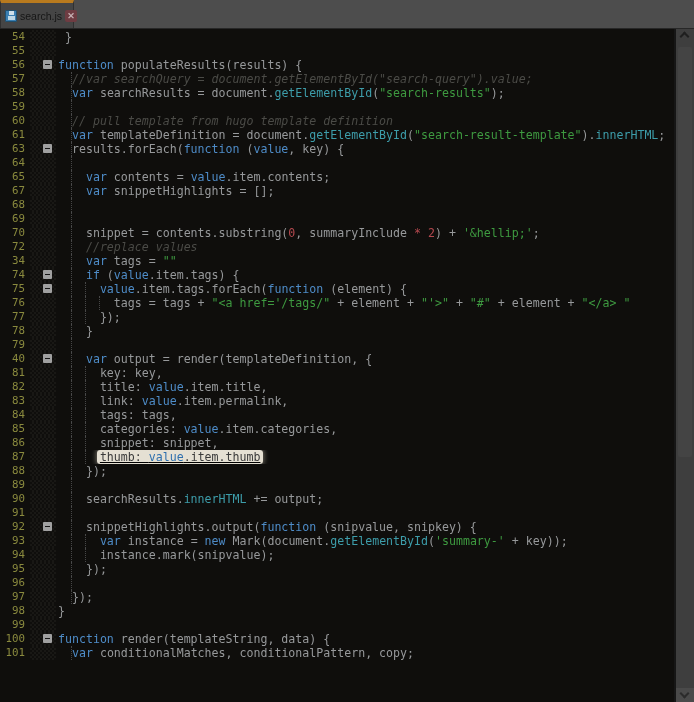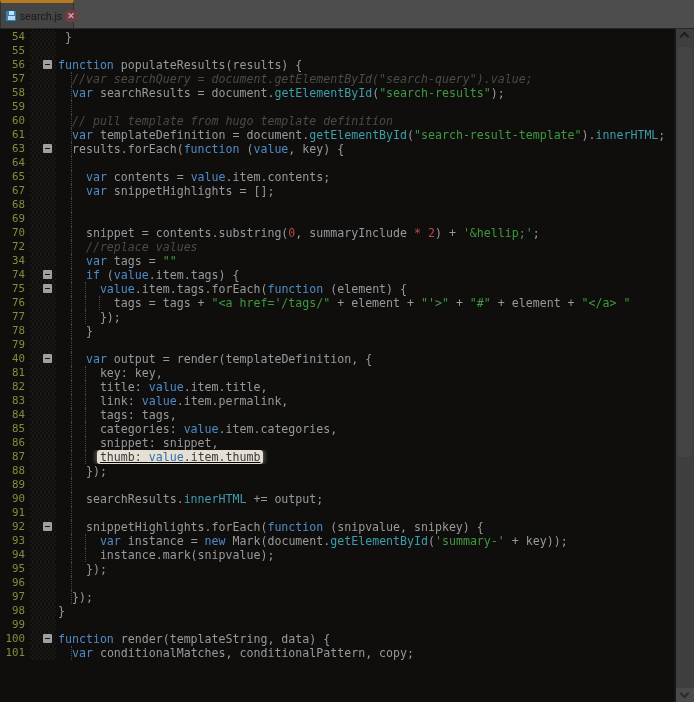--- a/index.html
+++ b/index.html
@@ -94,21 +94,21 @@
     <div class="row"><div class="ln">82</div><div class="fold"></div><div class="code"><span class="g" style="left: 15px;"></span><span class="g" style="left: 29px;"></span><span class="seg-d">      title: </span><span class="seg-k">value</span><span class="seg-d">.item.title,</span></div></div>
     <div class="row"><div class="ln">83</div><div class="fold"></div><div class="code"><span class="g" style="left: 15px;"></span><span class="g" style="left: 29px;"></span><span class="seg-d">      link: </span><span class="seg-k">value</span><span class="seg-d">.item.permalink,</span></div></div>
     <div class="row"><div class="ln">84</div><div class="fold"></div><div class="code"><span class="g" style="left: 15px;"></span><span class="g" style="left: 29px;"></span><span class="seg-d">      tags: tags,</span></div></div>
     <div class="row"><div class="ln">85</div><div class="fold"></div><div class="code"><span class="g" style="left: 15px;"></span><span class="g" style="left: 29px;"></span><span class="seg-d">      categories: </span><span class="seg-k">value</span><span class="seg-d">.item.categories,</span></div></div>
     <div class="row"><div class="ln">86</div><div class="fold"></div><div class="code"><span class="g" style="left: 15px;"></span><span class="g" style="left: 29px;"></span><span class="seg-d">      snippet: snippet,</span></div></div>
     <div class="row"><div class="ln">87</div><div class="fold"></div><div class="code"><span class="g" style="left: 15px;"></span><span class="g" style="left: 29px;"></span><span class="seg-d">      </span><span class="hl"><span class="seg-hd">thumb: </span><span class="seg-hb">value</span><span class="seg-hd">.item.thumb</span></span></div></div>
     <div class="row"><div class="ln">88</div><div class="fold"></div><div class="code"><span class="g" style="left: 15px;"></span><span class="seg-d">    });</span></div></div>
     <div class="row"><div class="ln">89</div><div class="fold"></div><div class="code"><span class="g" style="left: 15px;"></span></div></div>
     <div class="row"><div class="ln">90</div><div class="fold"></div><div class="code"><span class="g" style="left: 15px;"></span><span class="seg-d">    searchResults.</span><span class="seg-b">innerHTML</span><span class="seg-d"> += output;</span></div></div>
     <div class="row"><div class="ln">91</div><div class="fold"></div><div class="code"><span class="g" style="left: 15px;"></span></div></div>
-    <div class="row"><div class="ln">92</div><div class="fold"><span class="fbox"></span></div><div class="code"><span class="g" style="left: 15px;"></span><span class="seg-d">    snippetHighlights.forEach(</span><span class="seg-k">function</span><span class="seg-d"> (snipvalue, snipkey) {</span></div></div>
+    <div class="row"><div class="ln">92</div><div class="fold"><span class="fbox"></span></div><div class="code"><span class="g" style="left: 15px;"></span><span class="seg-d">    snippetHighlights.output(</span><span class="seg-k">function</span><span class="seg-d"> (snipvalue, snipkey) {</span></div></div>
     <div class="row"><div class="ln">93</div><div class="fold"></div><div class="code"><span class="g" style="left: 15px;"></span><span class="g" style="left: 29px;"></span><span class="seg-d">      </span><span class="seg-k">var</span><span class="seg-d"> instance = </span><span class="seg-k">new</span><span class="seg-d"> Mark(document.</span><span class="seg-b">getElementById</span><span class="seg-d">(</span><span class="seg-s">'summary-'</span><span class="seg-d"> + key));</span></div></div>
     <div class="row"><div class="ln">94</div><div class="fold"></div><div class="code"><span class="g" style="left: 15px;"></span><span class="g" style="left: 29px;"></span><span class="seg-d">      instance.mark(snipvalue);</span></div></div>
     <div class="row"><div class="ln">95</div><div class="fold"></div><div class="code"><span class="g" style="left: 15px;"></span><span class="seg-d">    });</span></div></div>
     <div class="row"><div class="ln">96</div><div class="fold"></div><div class="code"><span class="g" style="left: 15px;"></span></div></div>
     <div class="row"><div class="ln">97</div><div class="fold"></div><div class="code"><span class="g" style="left: 15px;"></span><span class="seg-d">  });</span></div></div>
     <div class="row"><div class="ln">98</div><div class="fold"></div><div class="code"><span class="seg-d">}</span></div></div>
     <div class="row"><div class="ln">99</div><div class="fold"></div><div class="code"></div></div>
     <div class="row"><div class="ln">100</div><div class="fold"><span class="fbox"></span></div><div class="code"><span class="seg-k">function</span><span class="seg-d"> render(templateString, data) {</span></div></div>
     <div class="row"><div class="ln">101</div><div class="fold"></div><div class="code"><span class="g" style="left: 15px;"></span><span class="seg-d">  </span><span class="seg-k">var</span><span class="seg-d"> conditionalMatches, conditionalPattern, copy;</span></div></div>
   </div>

